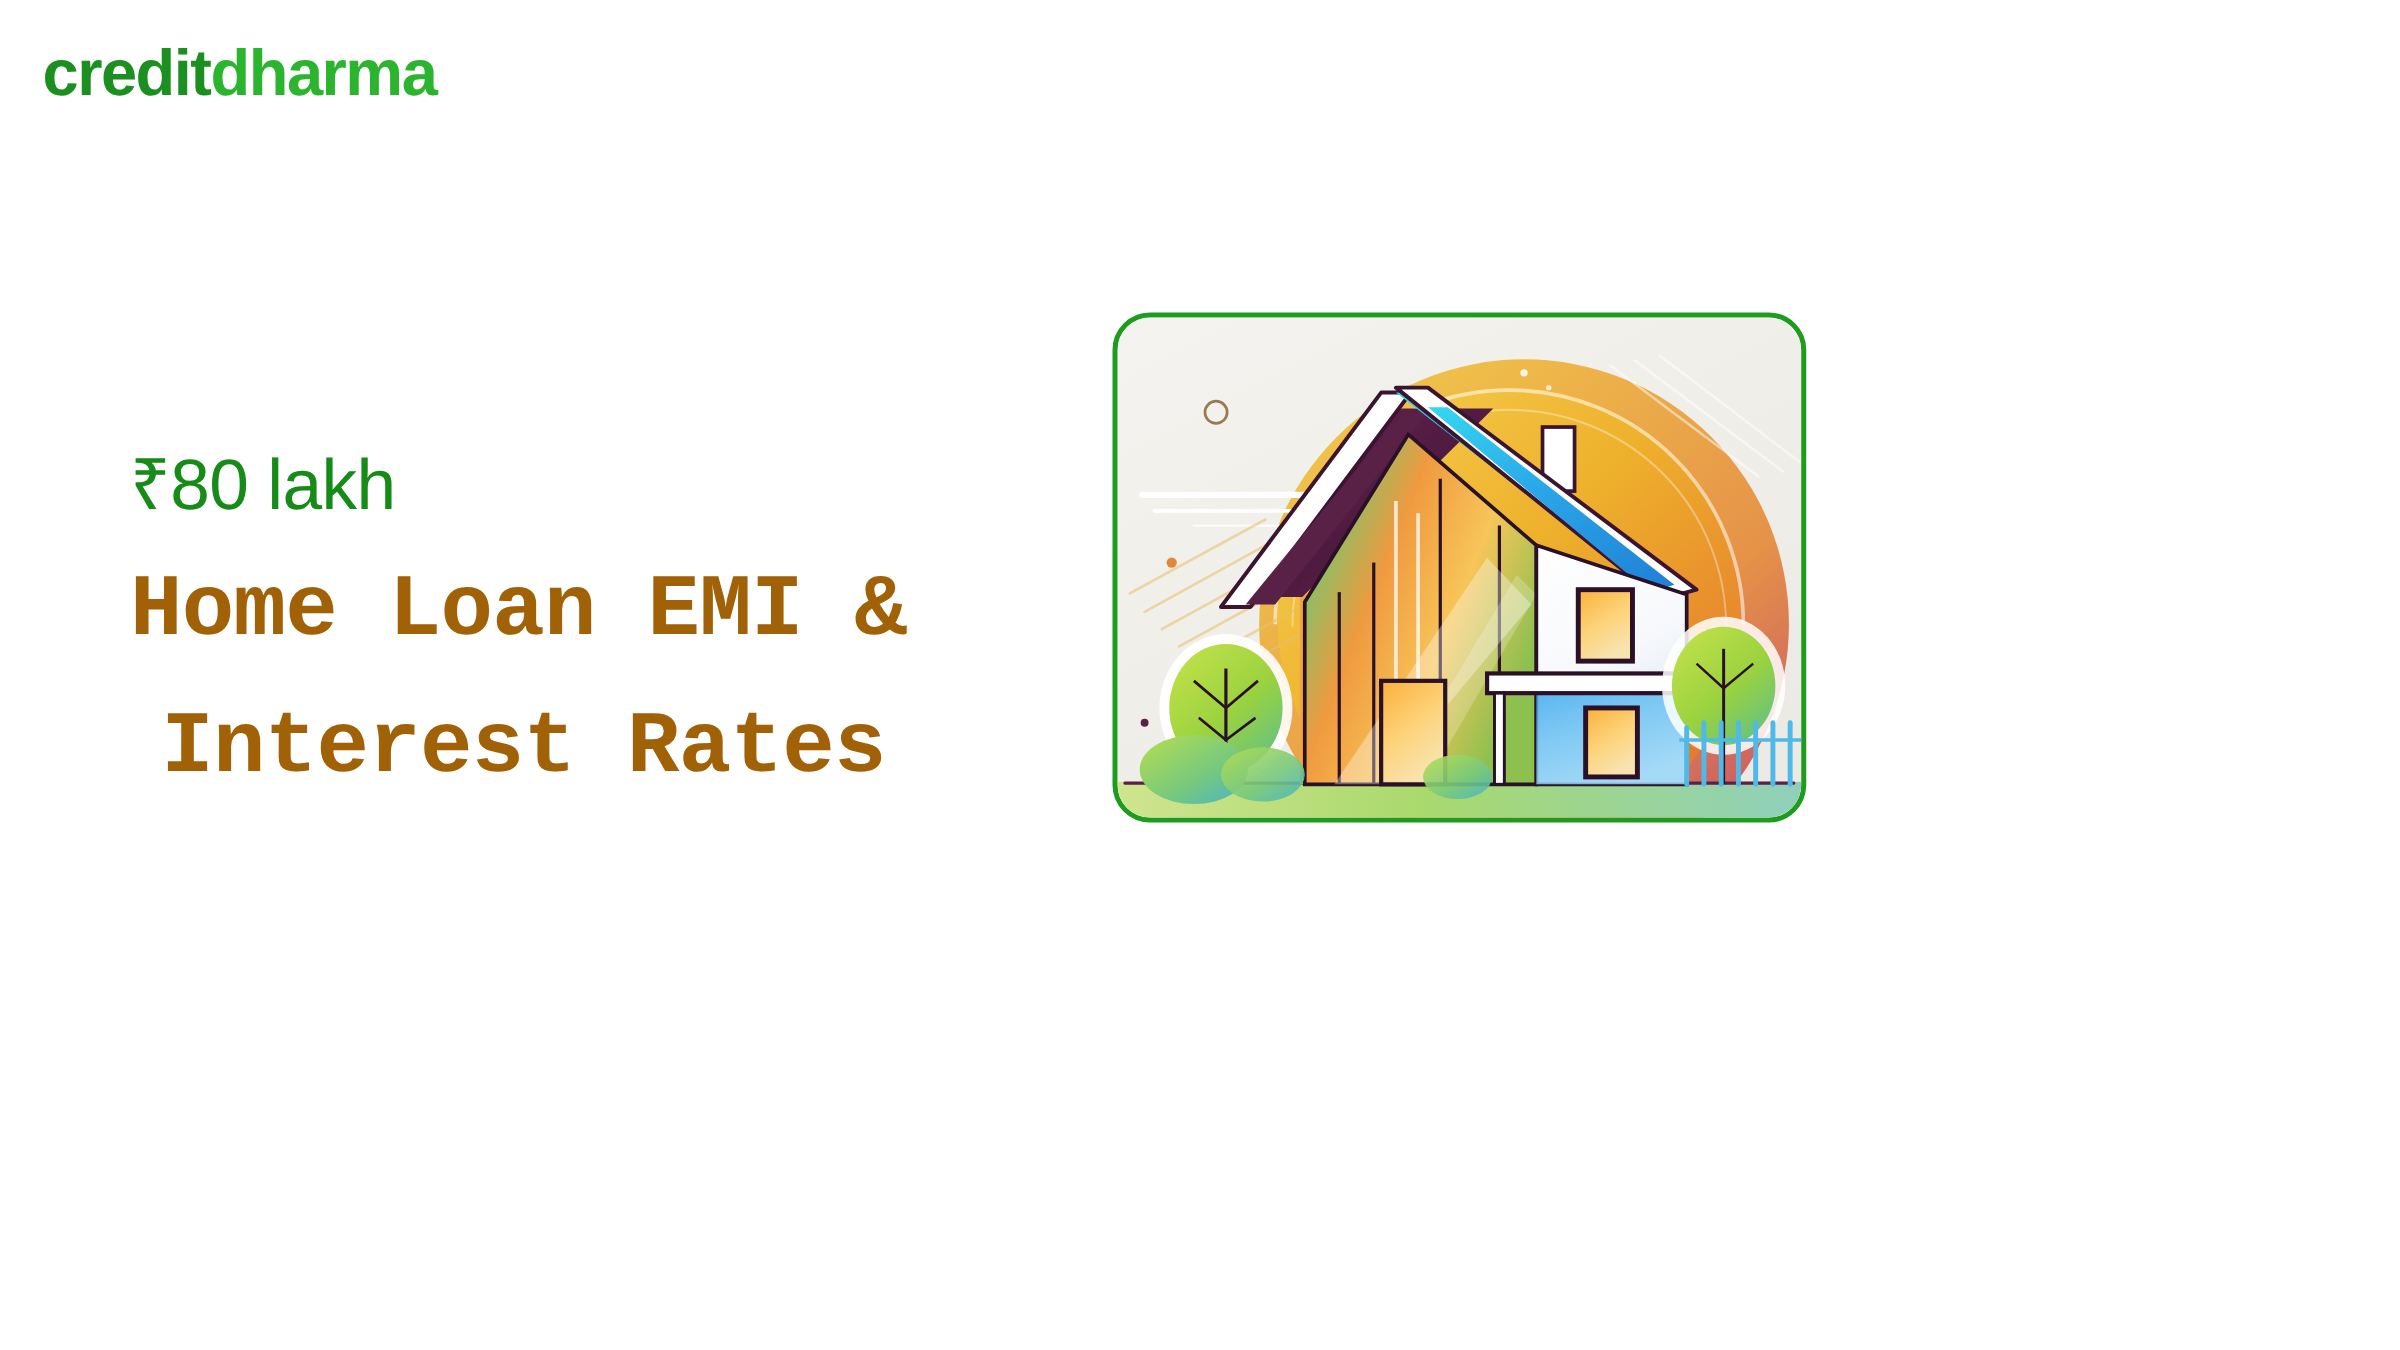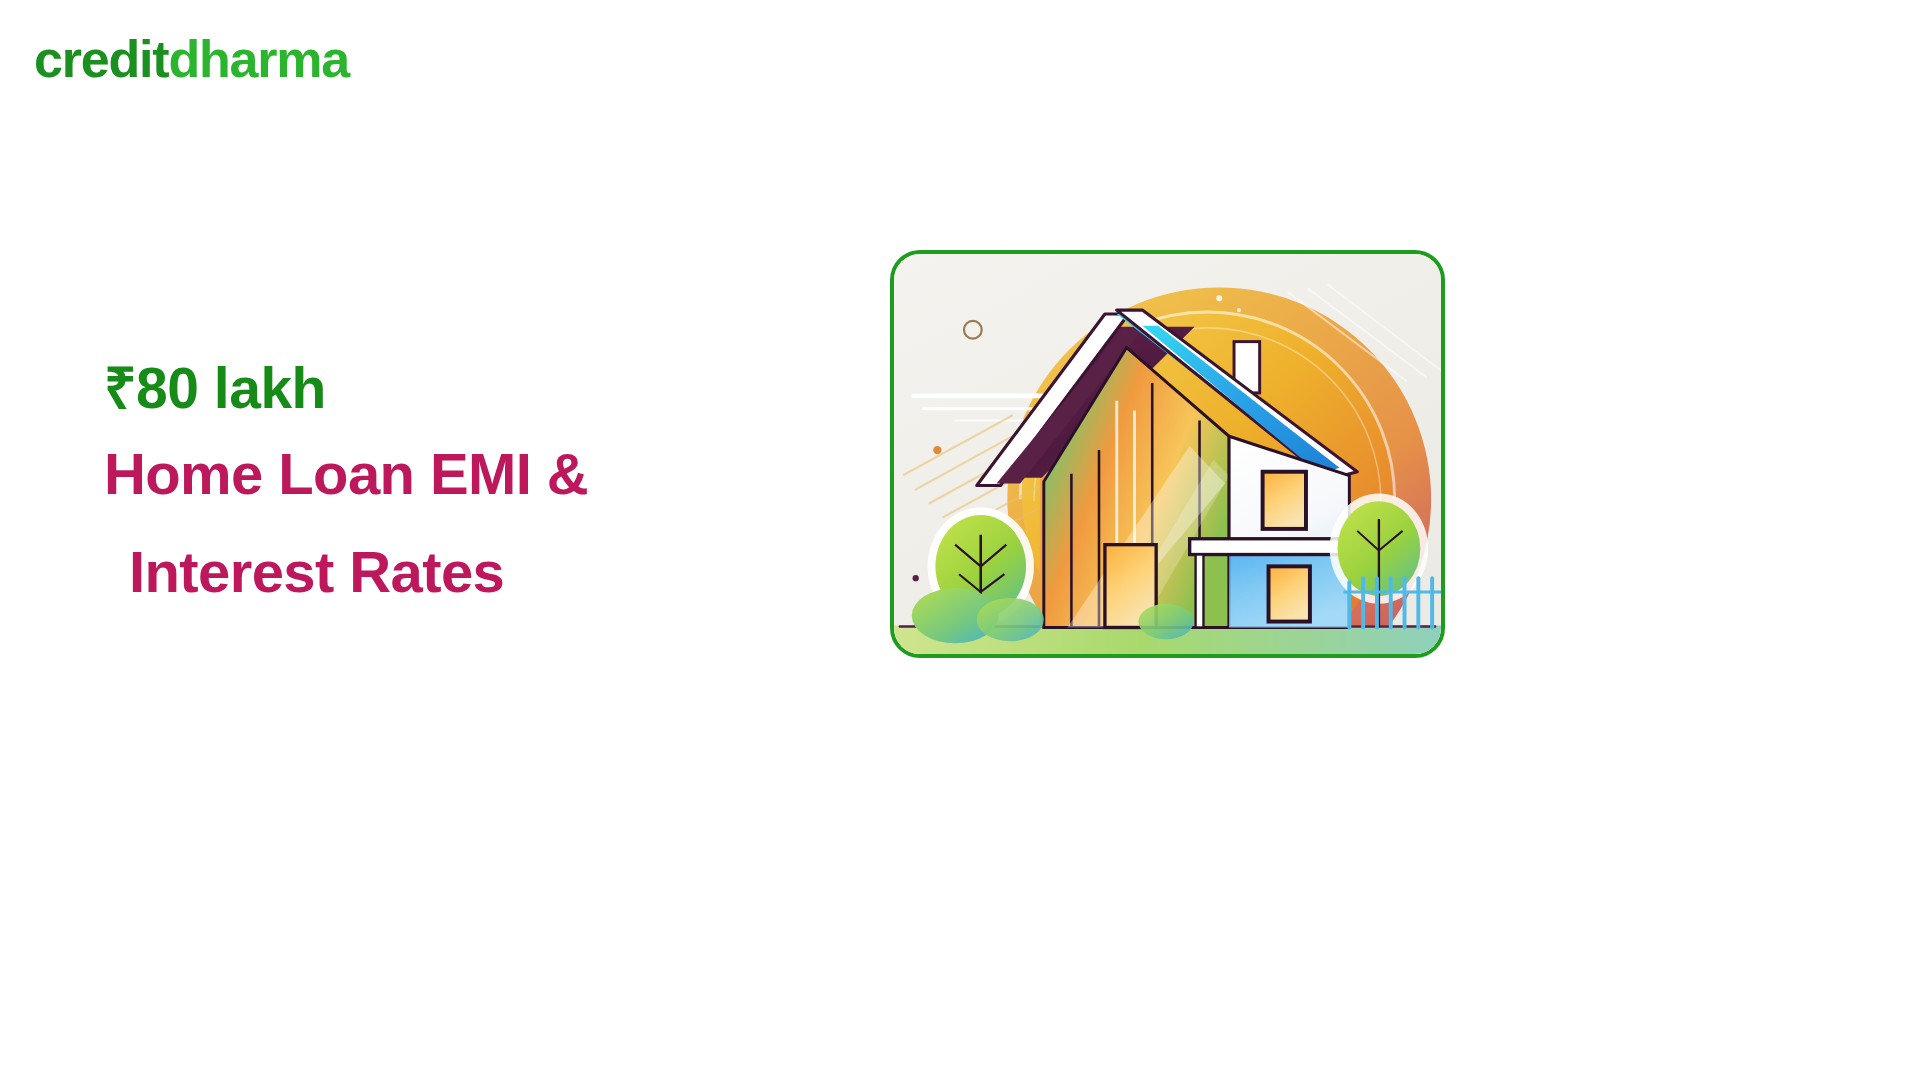--- a/index.html
+++ b/index.html
@@ -32,35 +32,36 @@
 
   
   #headline-block {
     position: absolute;
     left: 104px;
     top: 360px;
     width: 720px;
   }
   .amount-line {
     font-size: 57px;
-    font-weight: 700;
+    font-weight: 400;
     color: #178b17;
     line-height: 1.0;
     letter-spacing: -0.5px;
-    margin: 0 0 28px 0;
+    margin: 0 0 38px 0;
     white-space: nowrap;
   }
   .title-line {
-    font-size: 58px;
+    font-size: 70px;
     font-weight: 700;
-    color: #be185d;
+    color: #a16207;
     line-height: 1.0;
     letter-spacing: -0.6px;
     margin: 0 0 40px 0;
     white-space: nowrap;
+    font-family: Liberation Mono, monospace;
   }
   .title-line.last { margin-bottom: 0; margin-left: 25px; }
 
   
   #illustration-card {
     position: absolute;
     left: 890px;
     top: 250px;
     width: 555px;
     height: 408px;

